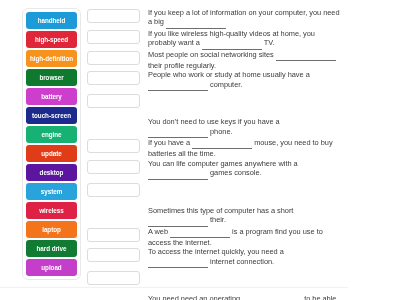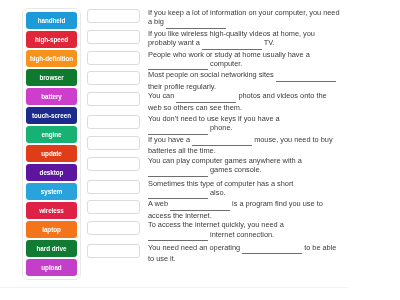--- a/index.html
+++ b/index.html
@@ -96,21 +96,21 @@
     padding-top: 0px;
   }
 
   .sentence .blank {
     display: inline-block;
     border-bottom: 1px solid #6e6e6e;
     vertical-align: -1px;
   }
 
   .row-1line .dropbox { margin-top: 3px; }
-  .row-1line .sentence { padding-top: 2px; }
+  .row-1line .sentence { padding-top: 2px; margin-top: 24px; }
 
   #baseline {
     position: absolute;
     left: 0;
     right: 0;
     bottom: 12px;
     height: 1px;
     background: #f1f1f3;
   }
 </style>
@@ -140,45 +140,41 @@
       <div class="qrow">
         <div class="dropbox" title=""></div>
         <div class="sentence"><span>If you keep a lot of information on your computer, you need a big </span><span class="blank" style="width: 60px;">&nbsp;</span><span></span></div>
       </div>
       <div class="qrow">
         <div class="dropbox" title=""></div>
         <div class="sentence"><span>If you like wireless high-quality videos at home, you probably want a </span><span class="blank" style="width: 60px;">&nbsp;</span><span> TV.</span></div>
       </div>
       <div class="qrow">
         <div class="dropbox" title=""></div>
-        <div class="sentence"><span>People who work or study at home usually have a </span><span class="blank" style="width: 60px;">&nbsp;</span><span> computer.</span></div>
-      </div>
-      <div class="qrow">
-        <div class="dropbox" title=""></div>
         <div class="sentence"><span>Most people on social networking sites </span><span class="blank" style="width: 60px;">&nbsp;</span><span> their profile regularly.</span></div>
       </div>
       <div class="qrow">
         <div class="dropbox" title=""></div>
-        <div class="sentence"><span>You can </span><span class="blank" style="width: 60px;">&nbsp;</span><span> photos and videos onto the web so others can see them.</span></div>
+        <div class="sentence"><span>People who work or study at home usually have a </span><span class="blank" style="width: 60px;">&nbsp;</span><span> computer.</span></div>
       </div>
       <div class="qrow row-1line">
         <div class="dropbox" title=""></div>
         <div class="sentence"><span>You don’t need to use keys if you have a </span><span class="blank" style="width: 60px;">&nbsp;</span><span> phone.</span></div>
       </div>
       <div class="qrow">
         <div class="dropbox" title=""></div>
         <div class="sentence"><span>If you have a </span><span class="blank" style="width: 60px;">&nbsp;</span><span> mouse, you need to buy batteries all the time.</span></div>
       </div>
       <div class="qrow">
         <div class="dropbox" title=""></div>
-        <div class="sentence"><span>You can play computer games anywhere with a </span><span class="blank" style="width: 60px;">&nbsp;</span><span> games console.</span></div>
+        <div class="sentence"><span>You can life computer games anywhere with a </span><span class="blank" style="width: 60px;">&nbsp;</span><span> games console.</span></div>
       </div>
       <div class="qrow row-1line">
         <div class="dropbox" title=""></div>
-        <div class="sentence"><span>Sometimes this type of computer has a short </span><span class="blank" style="width: 60px;">&nbsp;</span><span> also.</span></div>
+        <div class="sentence"><span>Sometimes this type of computer has a short </span><span class="blank" style="width: 60px;">&nbsp;</span><span> their.</span></div>
       </div>
       <div class="qrow">
         <div class="dropbox" title=""></div>
         <div class="sentence"><span>A web </span><span class="blank" style="width: 60px;">&nbsp;</span><span> is a program find you use to access the internet.</span></div>
       </div>
       <div class="qrow">
         <div class="dropbox" title=""></div>
         <div class="sentence"><span>To access the internet quickly, you need a </span><span class="blank" style="width: 60px;">&nbsp;</span><span> internet connection.</span></div>
       </div>
       <div class="qrow row-1line">

